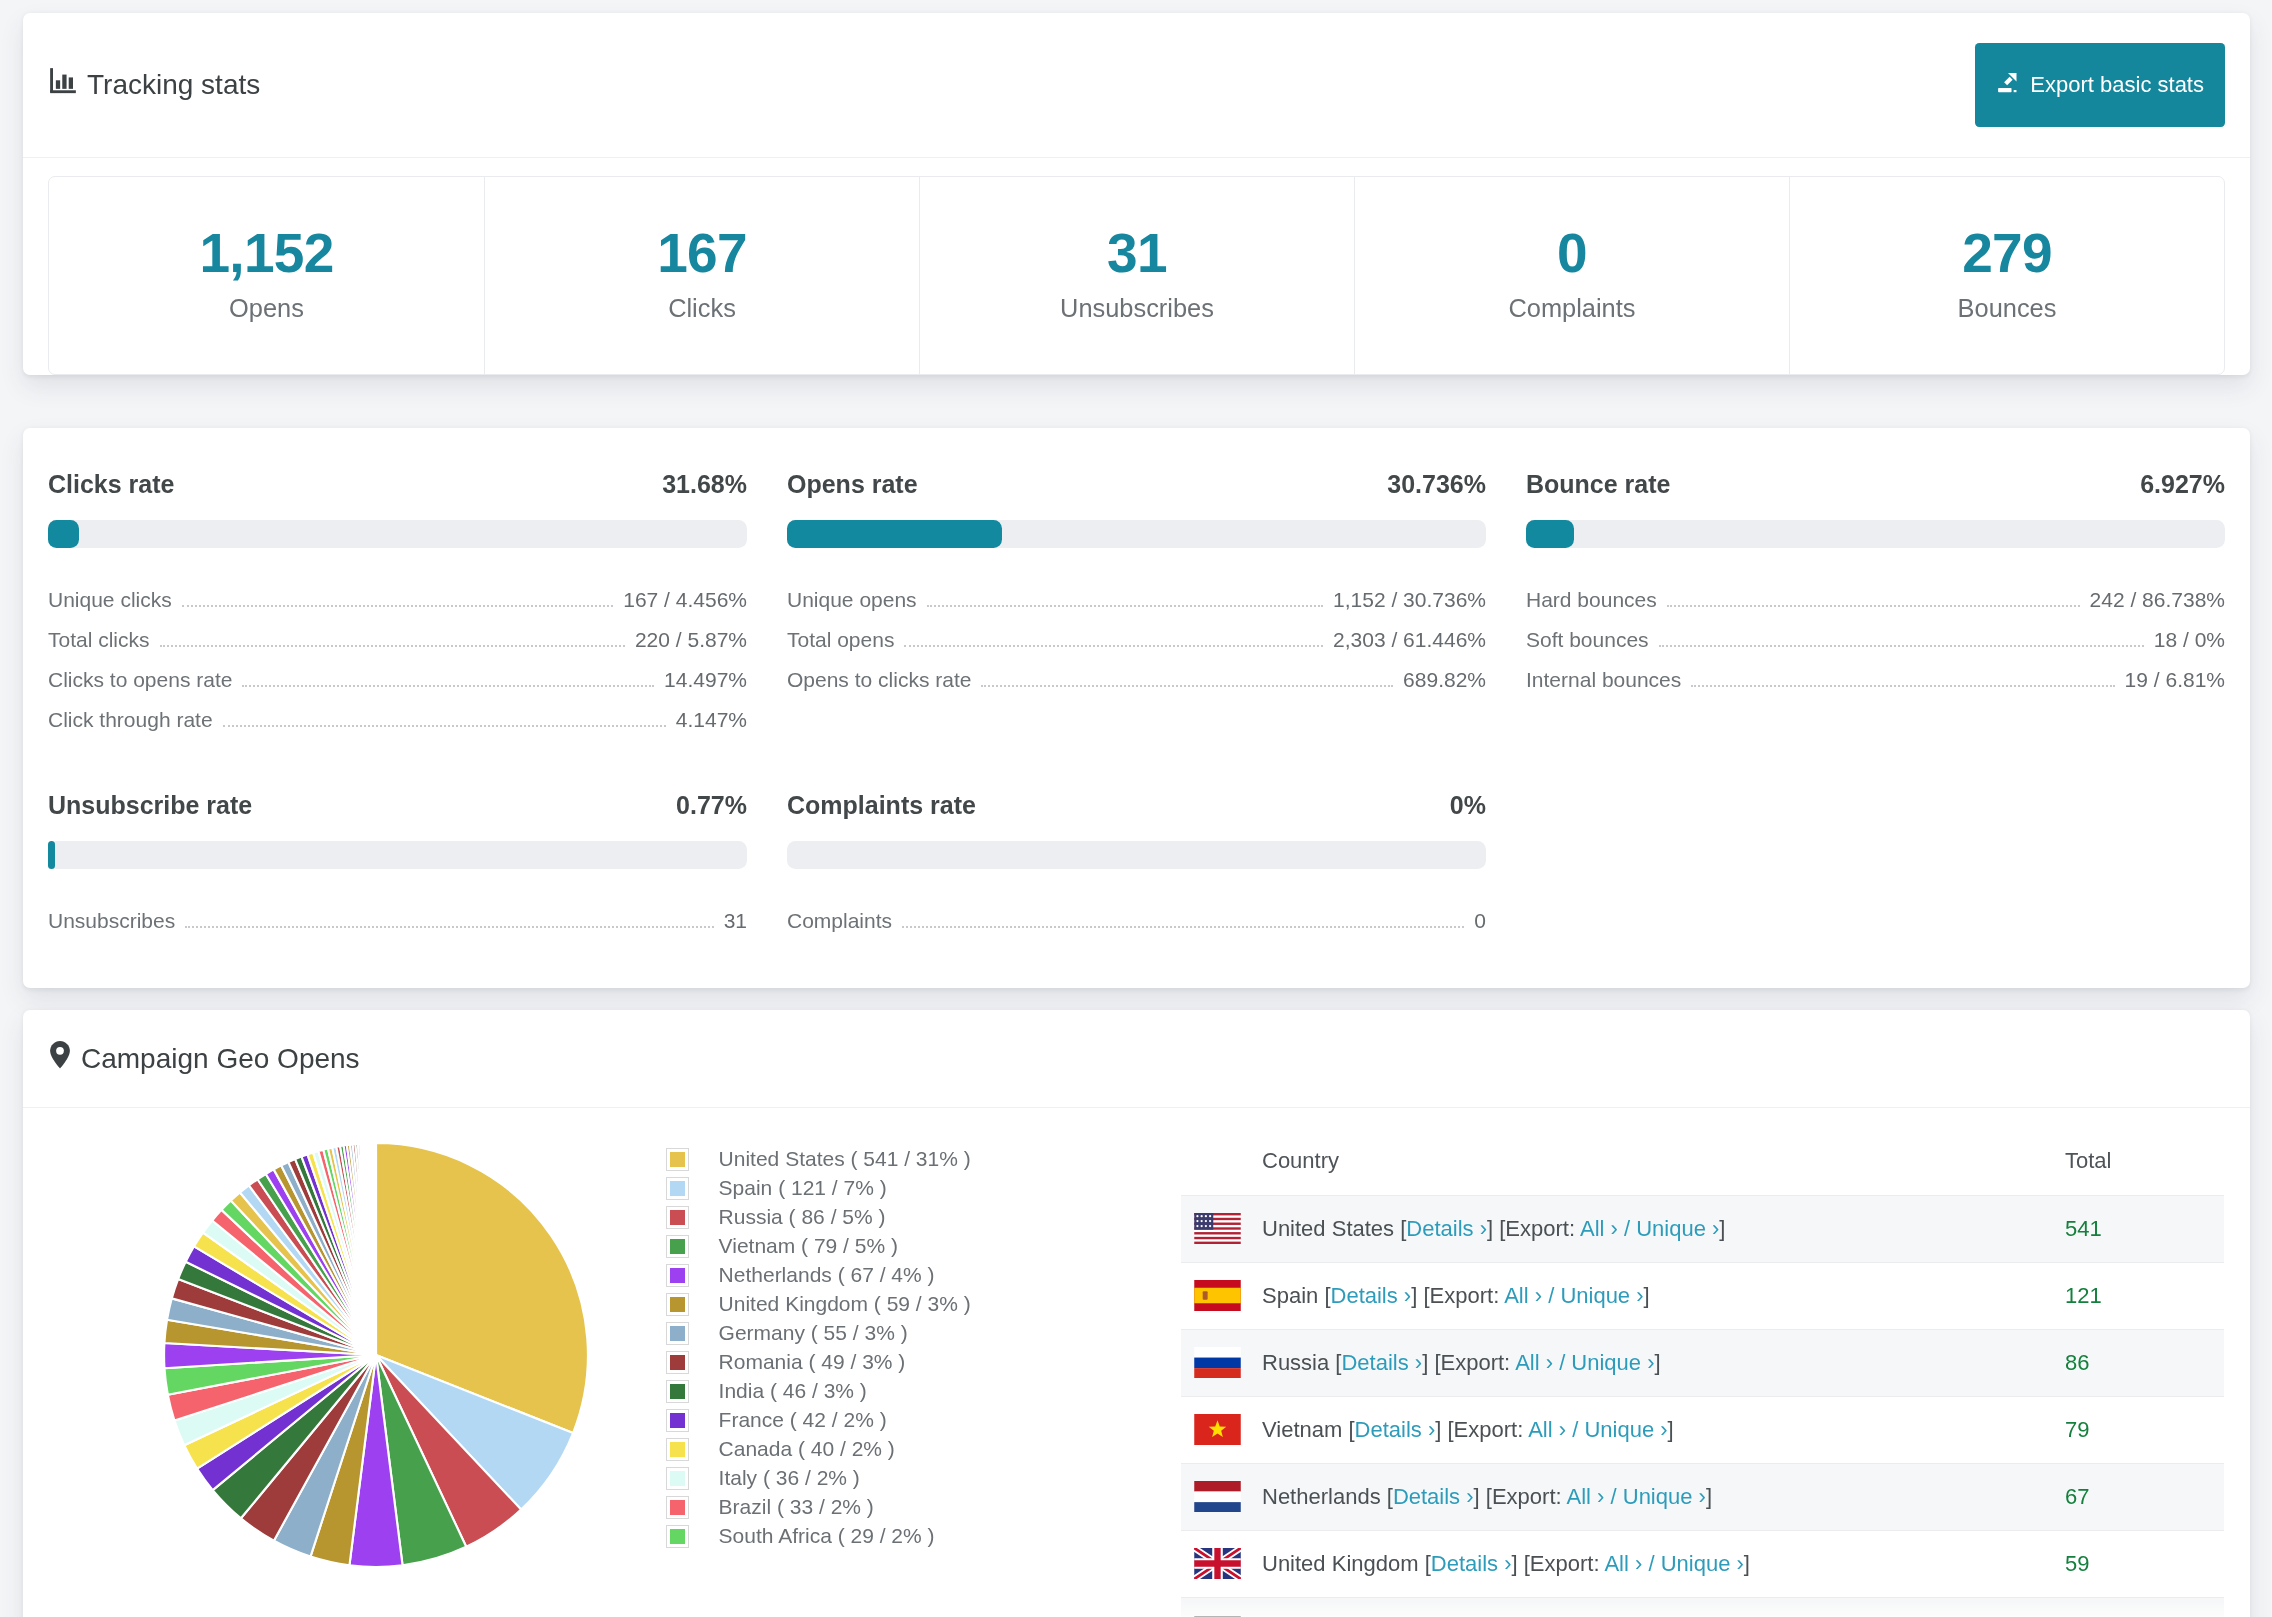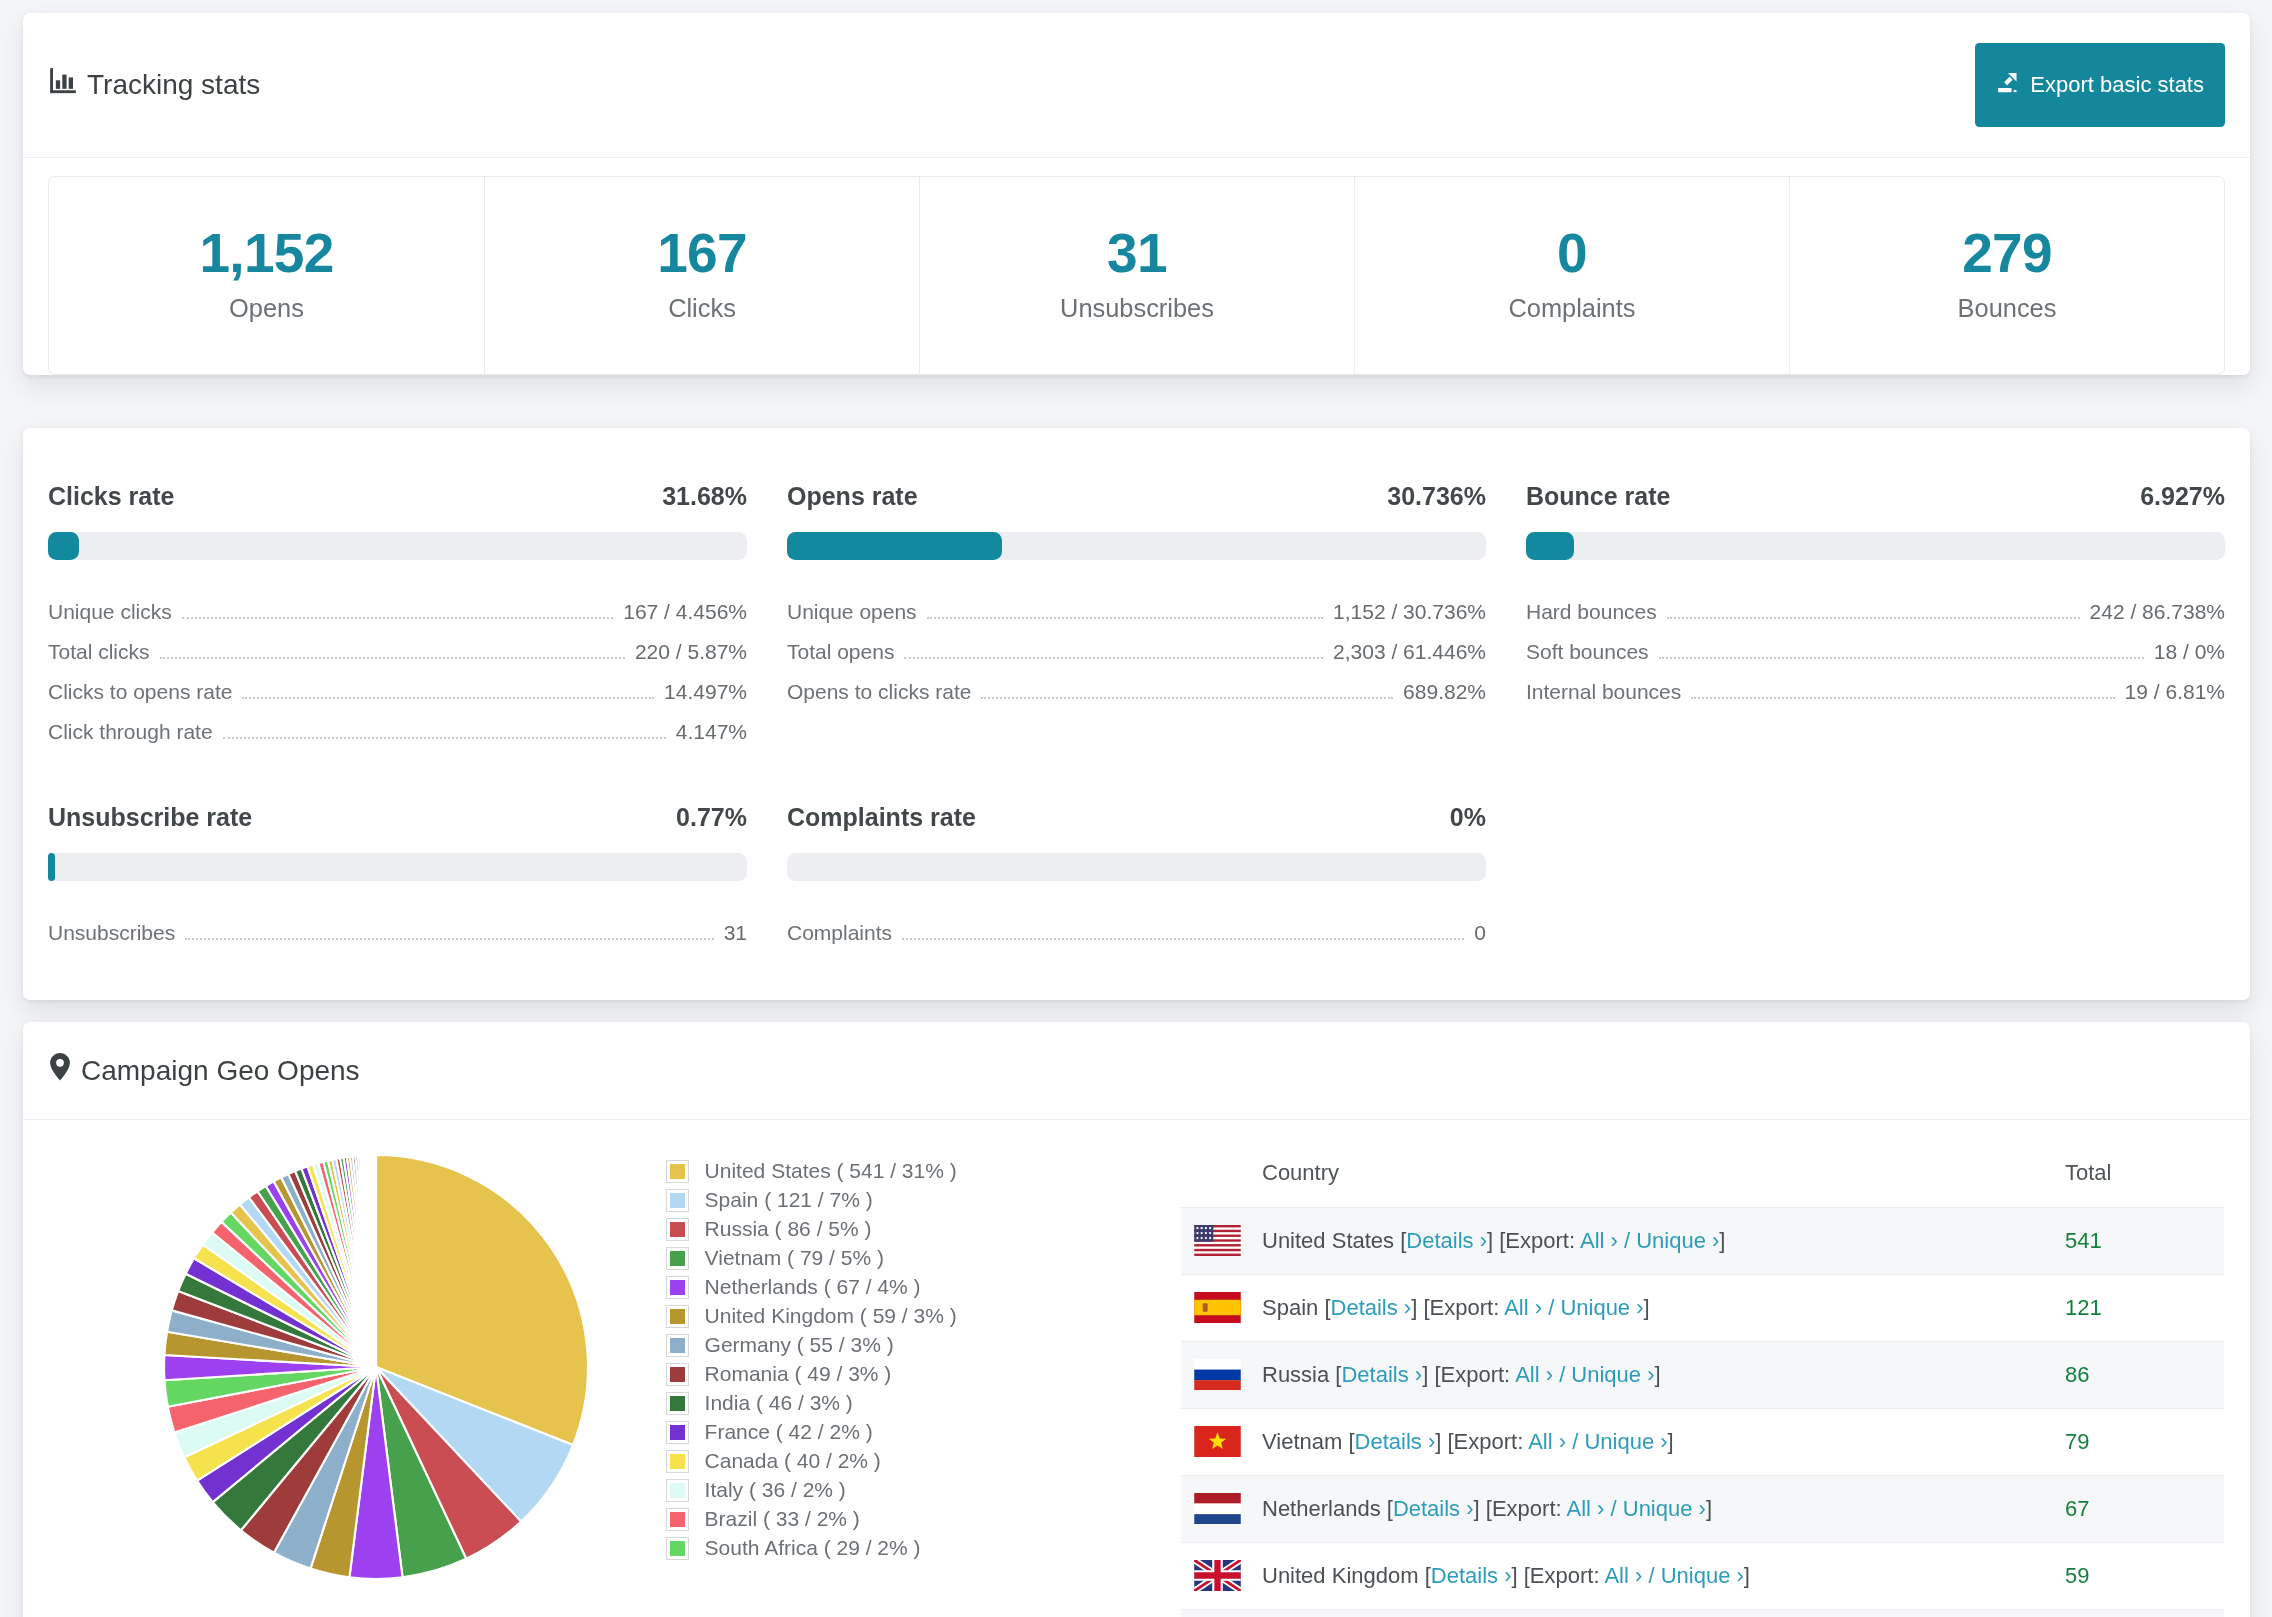--- a/index.html
+++ b/index.html
@@ -38,40 +38,40 @@
     display:grid; grid-template-columns:repeat(5,1fr);
     background:#fff;
   }
   .stat-cell { text-align:center; padding:44px 7px 51px; border-left:1.4px solid #e9ebee; }
   .stat-cell:first-child { border-left:none; }
   .stat-value { font-size:55px; font-weight:700; color:#16879e; letter-spacing:-0.7px; }
   .stat-label { font-size:25.4px; color:#6c7175; margin-top:8.5px; }
 
   
   .rates-grid {
-    padding:54px 25px 51px;
+    padding:42px 25px 51px;
     display:grid; grid-template-columns:repeat(3,1fr);
     column-gap:40px; row-gap:55px;
   }
   .rate-head { display:flex; justify-content:space-between; align-items:baseline;
     font-size:25px; font-weight:700; color:#42474a; }
   .bar { margin-top:21px; height:28px; border-radius:8.5px; background:#eceef1; position:relative; }
   .bar-fill { position:absolute; left:0; top:0; height:28px; border-radius:8.5px; background:#12899e; }
   .rate-rows { margin-top:28px; }
   .rate-row { display:flex; align-items:flex-end; height:40px; font-size:21px; color:#6d7276;text-align:right; }
   .rate-row .lbl { white-space:nowrap; padding-bottom:4.2px; }
   .rate-row .leader { flex:1; border-bottom:2.1px dotted #c7c9cc; margin:0 10px 8.5px; }
   .rate-row .val { white-space:nowrap; padding-bottom:4.2px; color:#666b6f; }
 
   
   .geo { height:621px; overflow:hidden; position:relative; }
   .geo-body { display:flex; align-items:flex-start; padding:21px 26px 0 25px; }
   .pie-wrap { width:438px; margin-left:109px; padding-top:7px; }
   .legend { margin-left:71px; margin-top:15.5px; width:395px; }
-  .legend-item { display:flex; align-items:center; gap:16px; height:29px;text-align:right; }
+  .legend-item { display:flex; align-items:center; gap:30px; height:29px;text-align:right; }
   .legend-swatch { width:22.6px; height:22.6px; border:1.4px solid #d8d8d8; background:#fff; padding:2.8px; }
   .legend-swatch i { display:block; width:100%; height:100%; }
   .legend-label { font-size:21px; color:#6b7075; white-space:nowrap; }
 
   .geo-table { flex:1; margin-left:120px; }
   table { width:100%; border-collapse:collapse; font-size:22px; }
   th { text-align:left; font-weight:400; color:#4e5458; padding:18.4px 0 21px; }
   th.col-country { padding-left:81px; }
   th.col-total { width:159px; }
   tbody tr { border-top:1.4px solid #ececee; }

